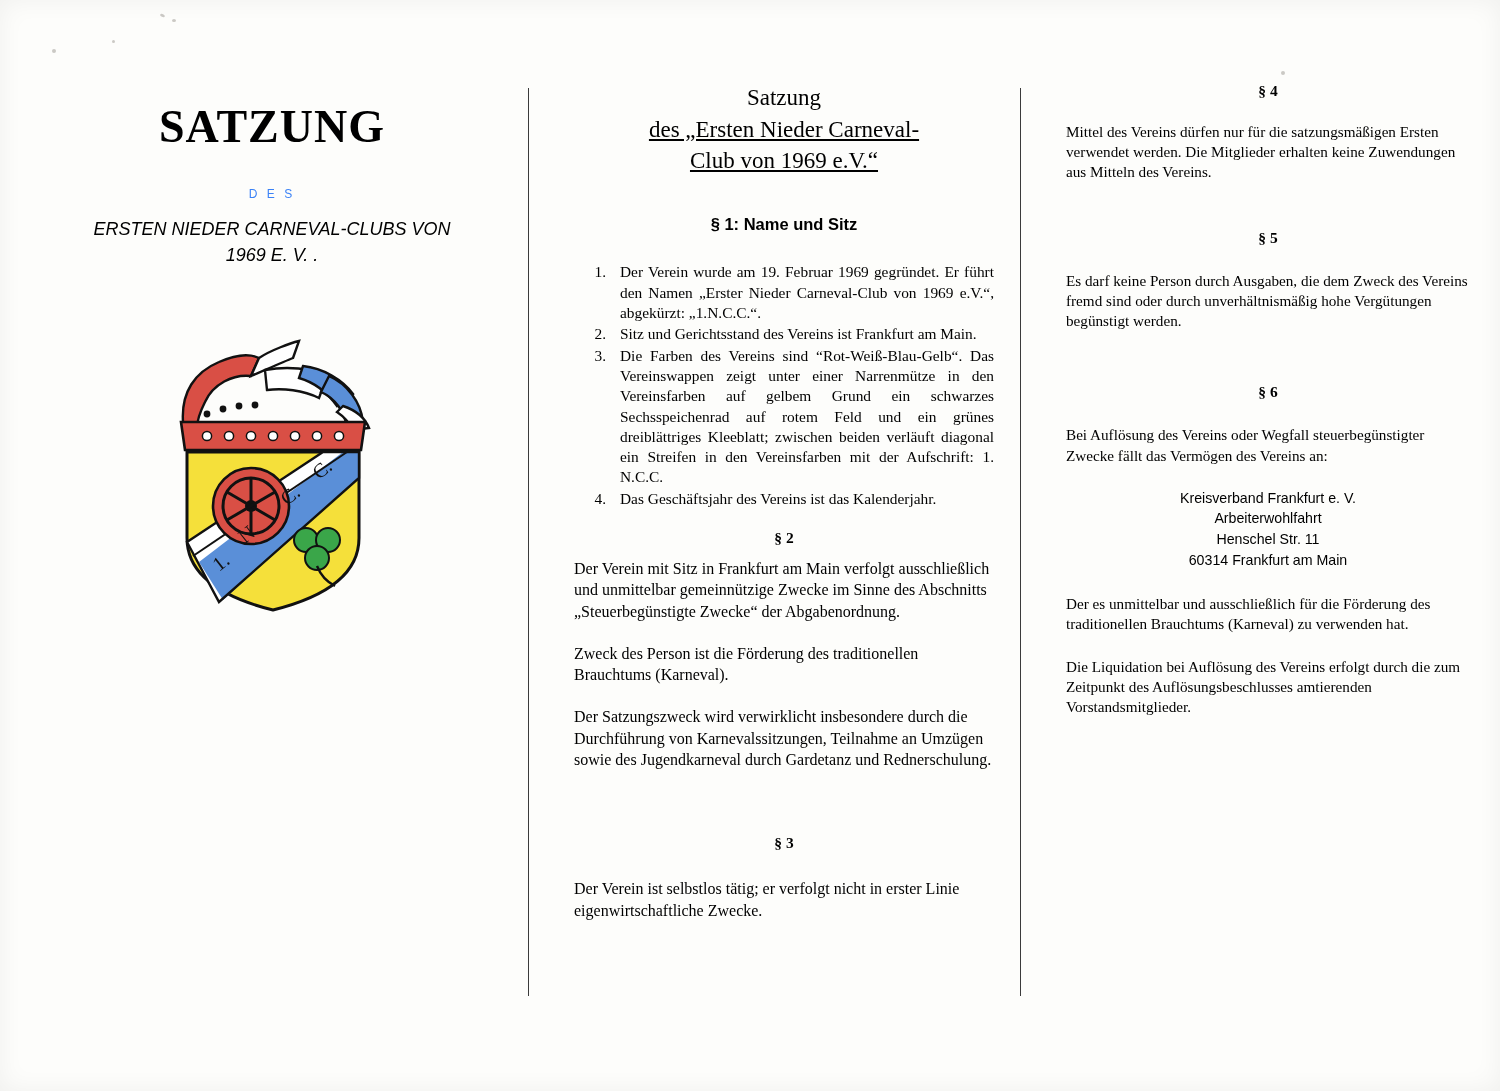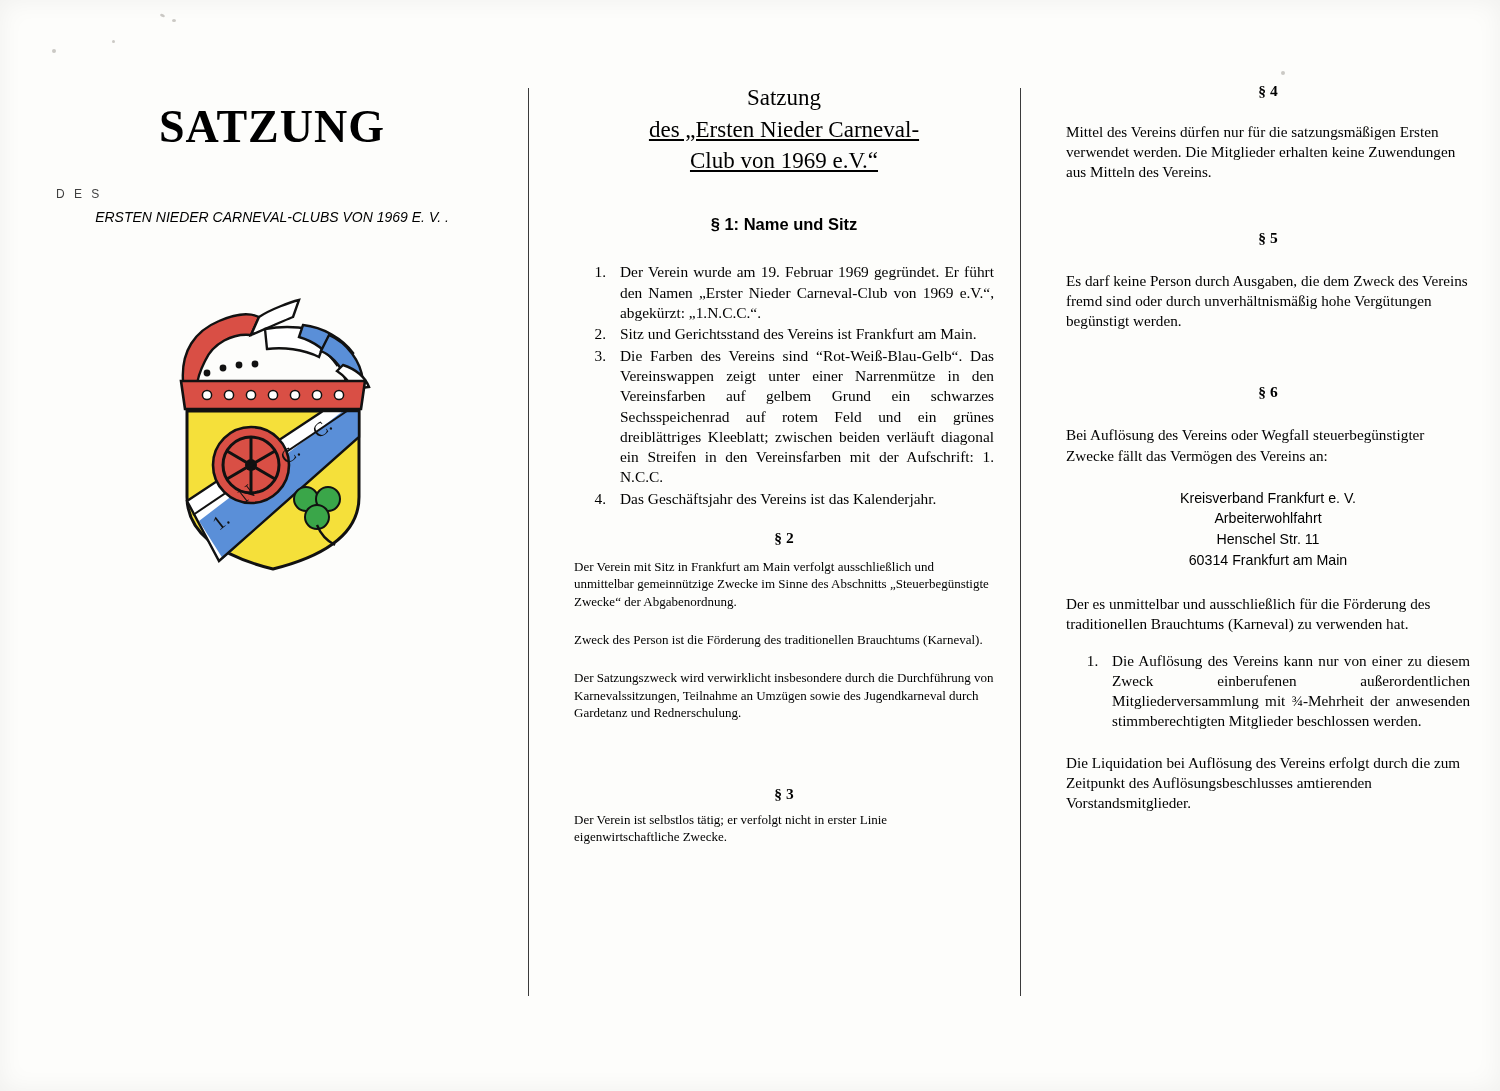--- a/index.html
+++ b/index.html
@@ -62,33 +62,34 @@
   
   .title-main {
     font-family: "Liberation Serif", serif;
     font-weight: bold;
     font-size: 46px;
     letter-spacing: 1px;
     text-align: center;
     margin: 22px 0 0 0;
   }
   .title-des {
+    text-align: center;
     font-family: "Liberation Sans", sans-serif;
     font-size: 12px;
     letter-spacing: 3px;
     margin-top: 34px;
-    color: #404040;
+    color: #3b82f6;
   }
   .title-sub {
     text-align: center;
     font-family: "Liberation Sans", sans-serif;
     font-style: italic;
-    font-size: 14px;
+    font-size: 18px;
     line-height: 1.45;
-    margin-top: 6px;
+    margin-top: 15px;
     padding: 0 28px;
   }
   .crest-wrap {
     margin-top: 42px;
     display: flex;
     justify-content: center;
   }
 
   
   .doc-title {
@@ -114,29 +115,29 @@
   }
   ol.numbered {
     margin: 28px 0 0 0;
     padding-left: 36px;
     font-size: 15.4px;
     line-height: 1.32;
     text-align: justify;
   }
   ol.numbered li { margin-bottom: 1px; padding-left: 10px; }
   p.body {
-    font-size: 13px;
+    font-size: 16px;
     line-height: 1.33;
     margin: 11px 0 0 0;
     text-align: left;
   }
   p.body.gap { margin-top: 21px; }
   .s2-head { margin-top: 20px; }
   .s3-head { margin-top: 64px; }
-  .s3-head + p.body { margin-top: 8px; }
+  .s3-head + p.body { margin-top: 26px; }
 
   
   .c3 p.body { font-size: 15.2px; }
   .c3 .para-head { margin-top: 0; }
   .para-head.s5 { margin-top: 46px; }
   .para-head.s6 { margin-top: 52px; }
   .addr {
     text-align: center;
     font-family: "Liberation Sans", sans-serif;
     font-size: 14.2px;
@@ -270,21 +271,18 @@
 
       <div class="addr">
         <div>Kreisverband Frankfurt e. V.</div>
         <div>Arbeiterwohlfahrt</div>
         <div>Henschel Str. 11</div>
         <div>60314 Frankfurt am Main</div>
       </div>
 
       <p class="body gap" style="margin-top:24px;">Der es unmittelbar und ausschließlich für die Förderung des traditionellen Brauchtums (Karneval) zu verwenden hat.</p>
 
-      <ol class="numbered c3list">
-        <li>Die Auflösung des Vereins kann nur von einer zu diesem Zweck einberufenen außerordentlichen Mitgliederversammlung mit ¾-Mehrheit der anwesenden stimmberechtigten Mitglieder beschlossen werden.</li>
-      </ol>
 
       <p class="body gap" style="margin-top:22px;">Die Liquidation bei Auflösung des Vereins erfolgt durch die zum Zeitpunkt des Auflösungsbeschlusses amtierenden Vorstandsmitglieder.</p>
     </div>
 
   </div>
 </div>
 
 </body></html>

